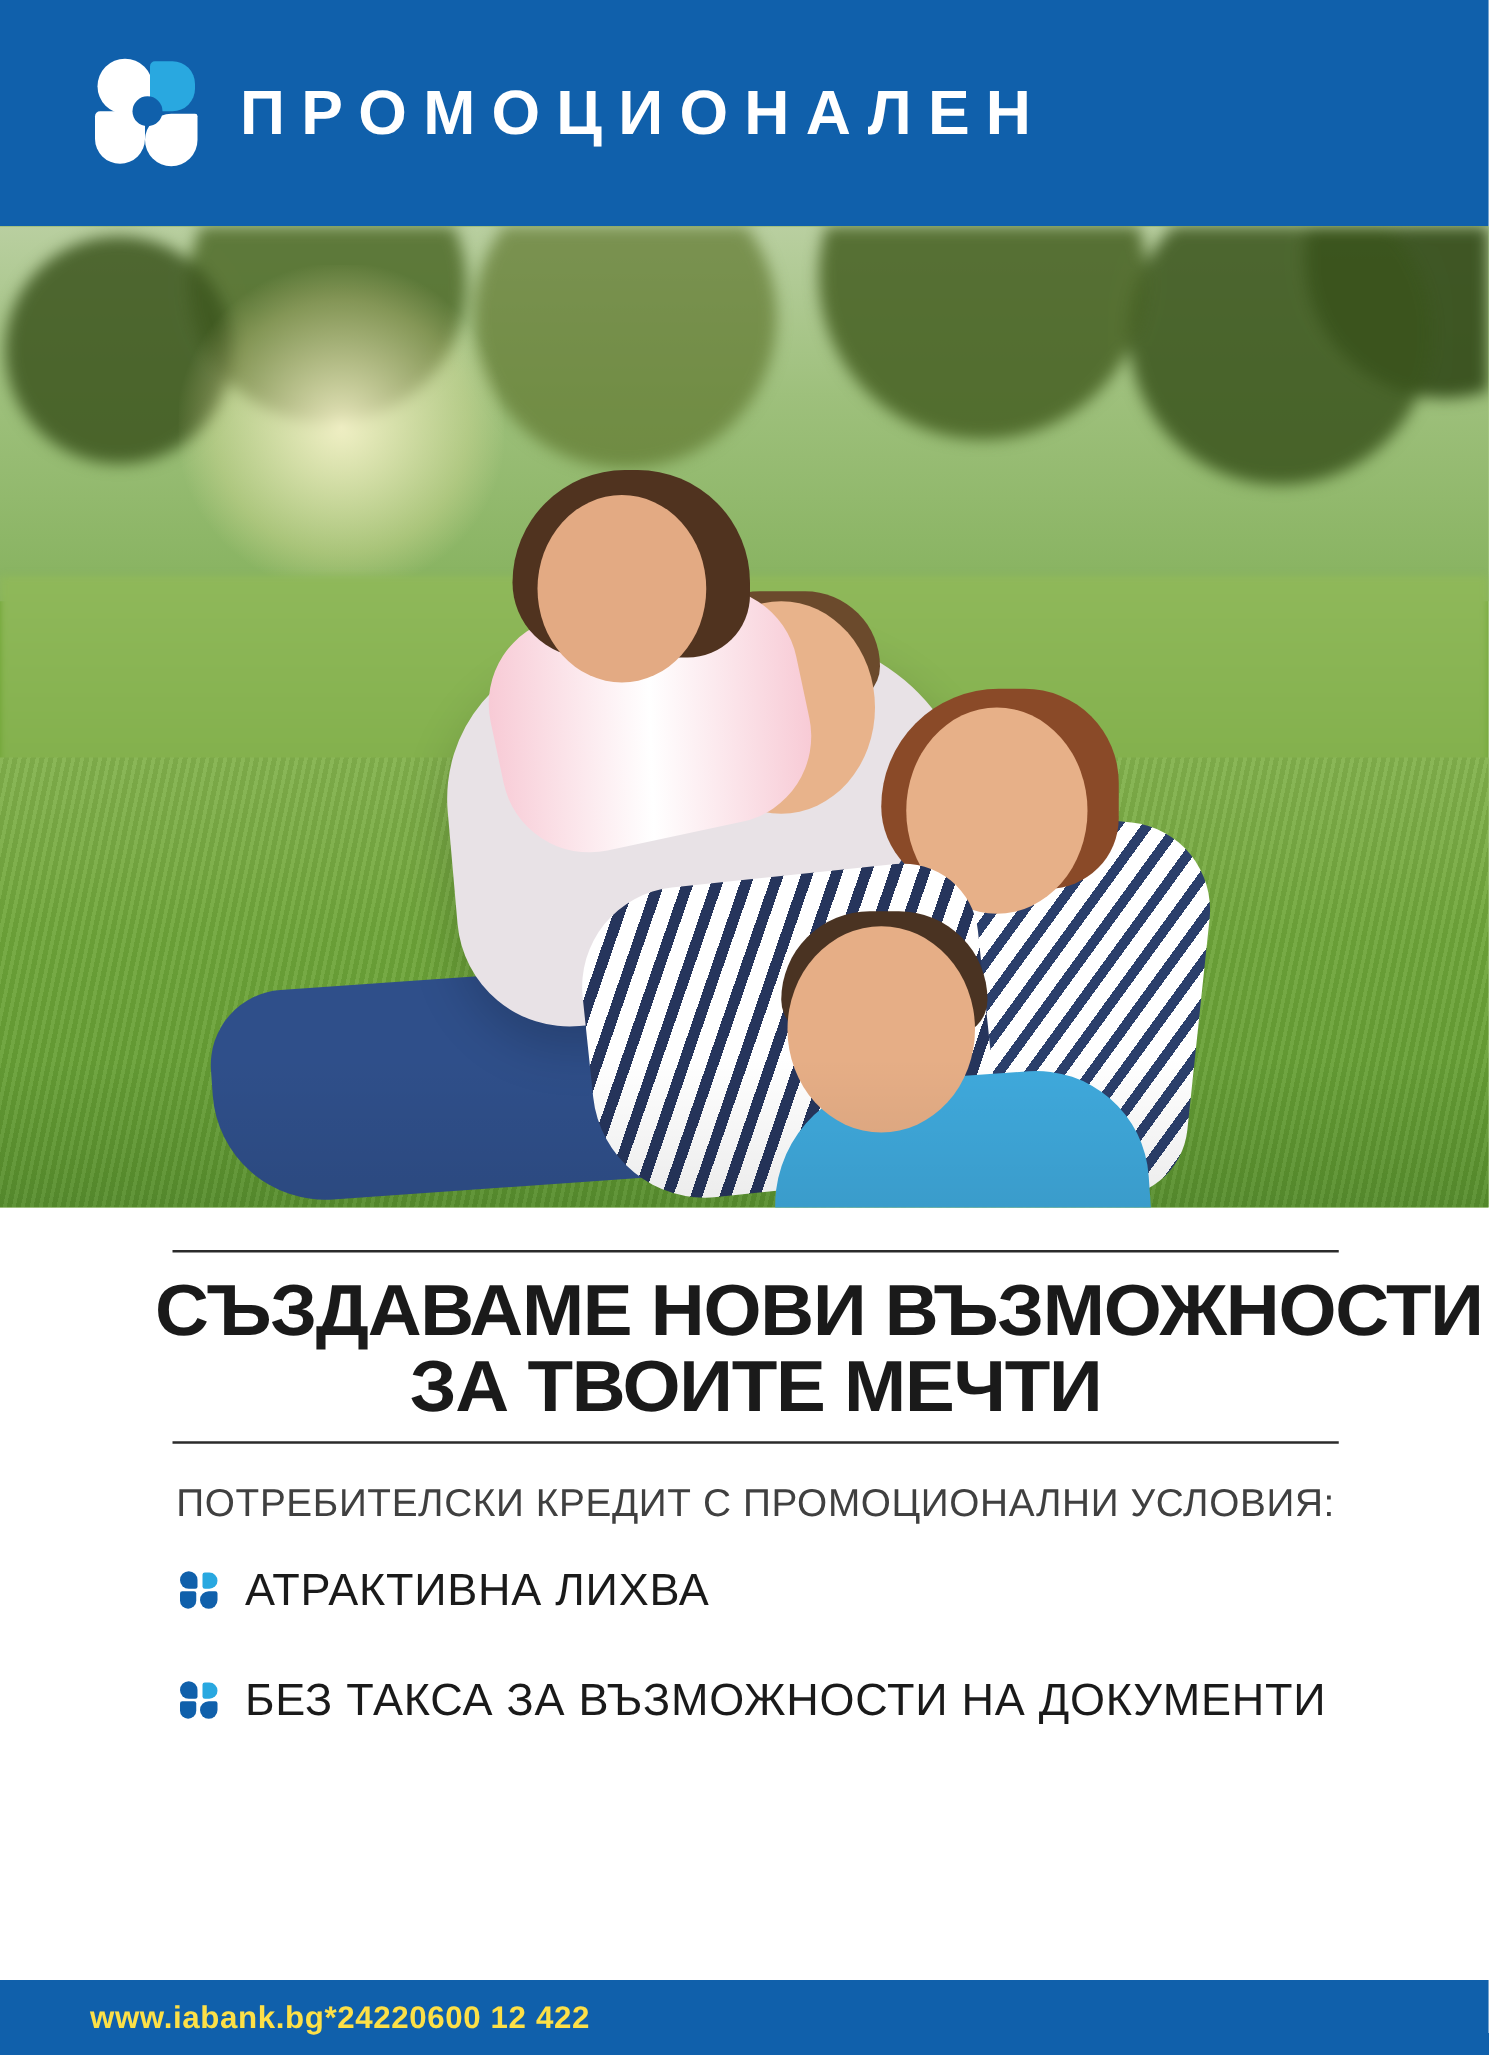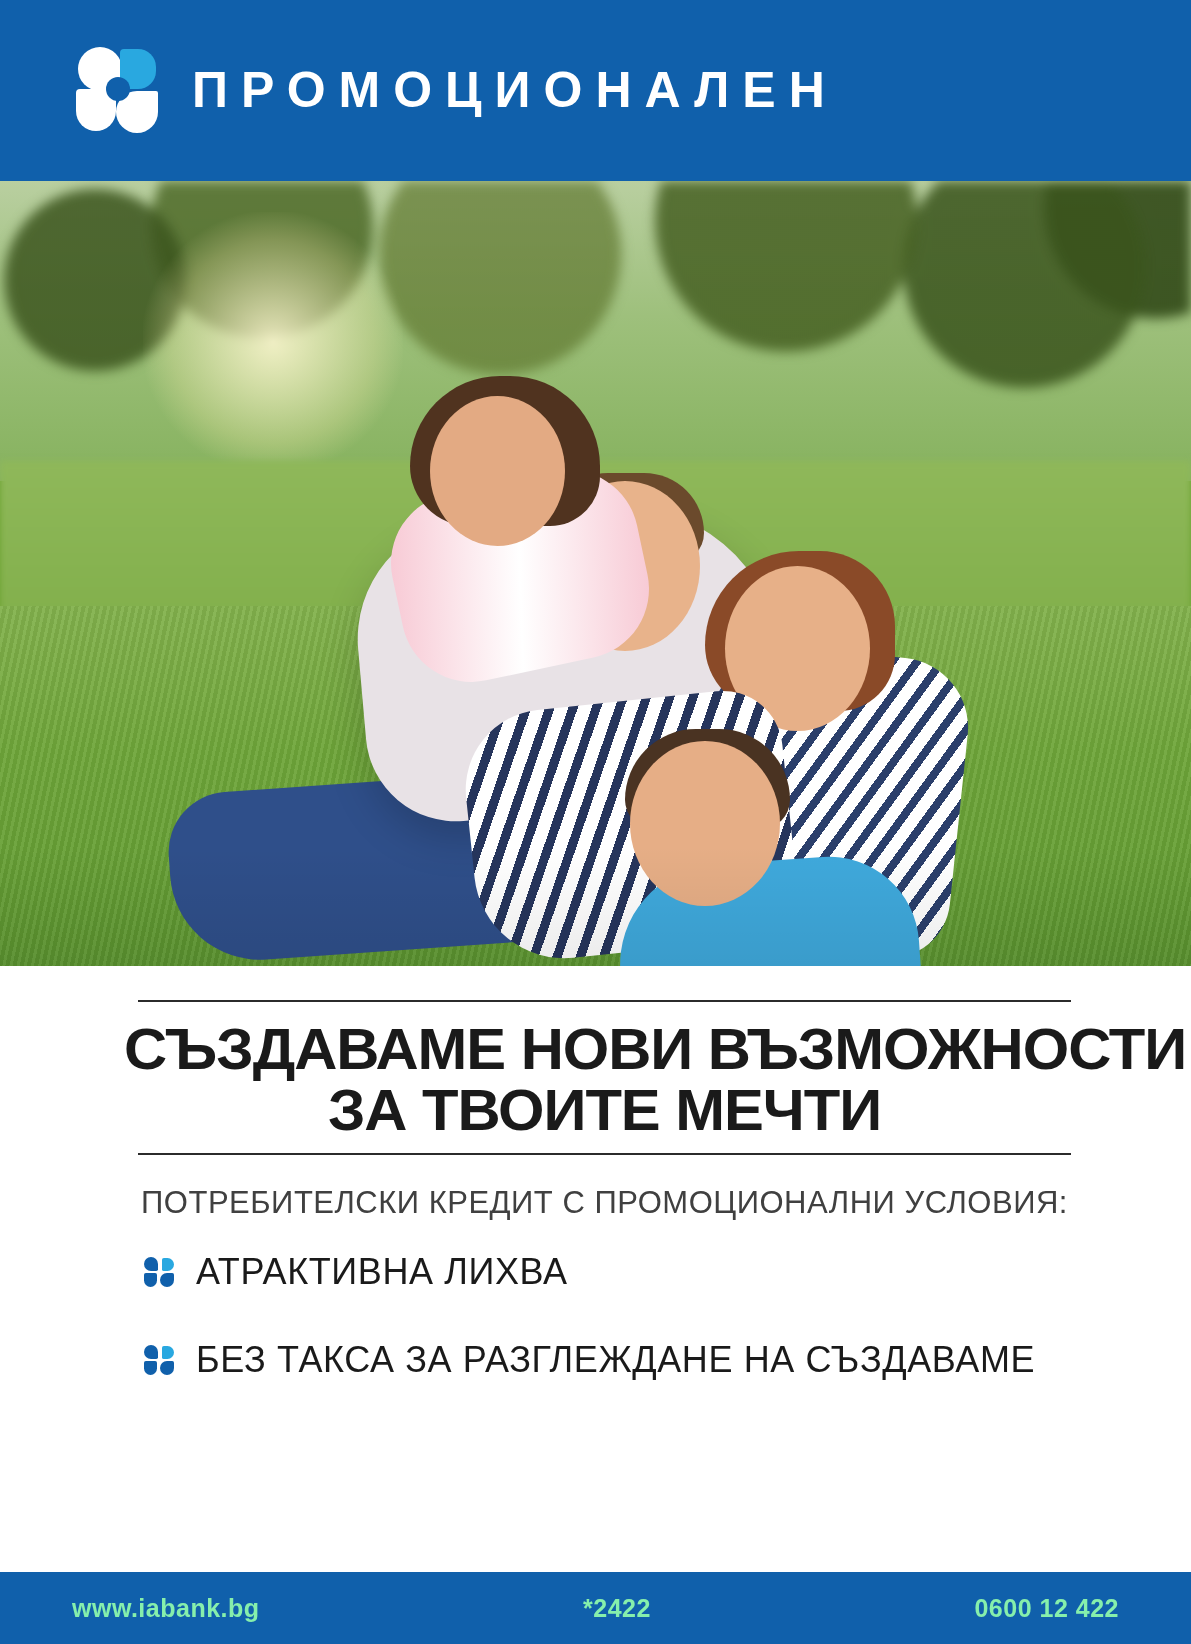--- a/index.html
+++ b/index.html
@@ -286,26 +286,26 @@
   }
   .bullet-text {
     font-size: 36px;
     color: #1a1a1a;
     letter-spacing: 0.6px;
     white-space: nowrap;
   }
 
   
   .footer {
-    height: 72px;
+    height: 60px;
     background: #1060ab;
-    color: #86efac;
+    color: #fde047;
     display: flex;
     align-items: center;
-    justify-content: space-between;
+    justify-content: flex-start;
     padding: 0 72px;
     box-sizing: border-box;
     font-weight: bold;
     font-size: 25px;
     letter-spacing: 0.5px;
   }
   .footer-spacer { height: 22px; background: #ffffff; }
   .footer-center { flex: 0 0 auto; }
 </style>
 </head>
@@ -379,21 +379,21 @@
         <span class="bullet-text">АТРАКТИВНА ЛИХВА</span>
       </div>
 
       <div class="bullet">
         <span class="bullet-icon">
           <span class="a"></span>
             <span class="b"></span>
             <span class="c"></span>
             <span class="d"></span>
         </span>
-        <span class="bullet-text">БЕЗ ТАКСА ЗА РАЗГЛЕЖДАНЕ НА СЪЗДАВАМЕ</span>
+        <span class="bullet-text">БЕЗ ТАКСА ЗА ВЪЗМОЖНОСТИ НА ДОКУМЕНТИ</span>
       </div>
 
 
     </div>
   </div>
 
   <div class="footer-spacer"></div>
 
   <div class="footer">
     <span>www.iabank.bg</span>

